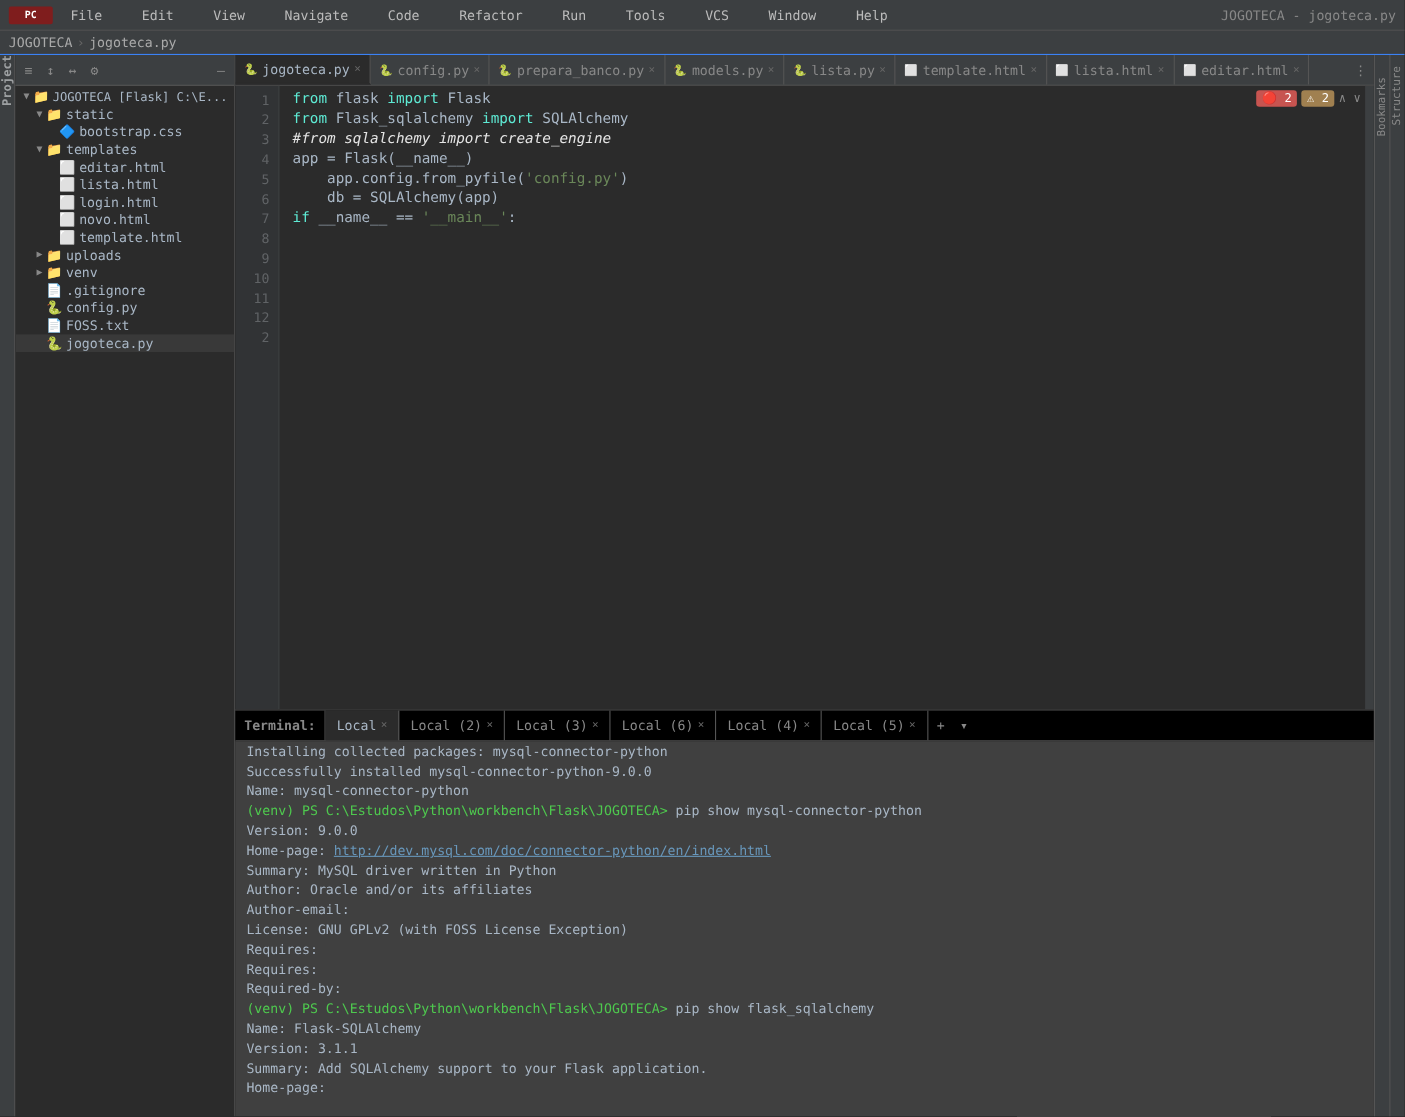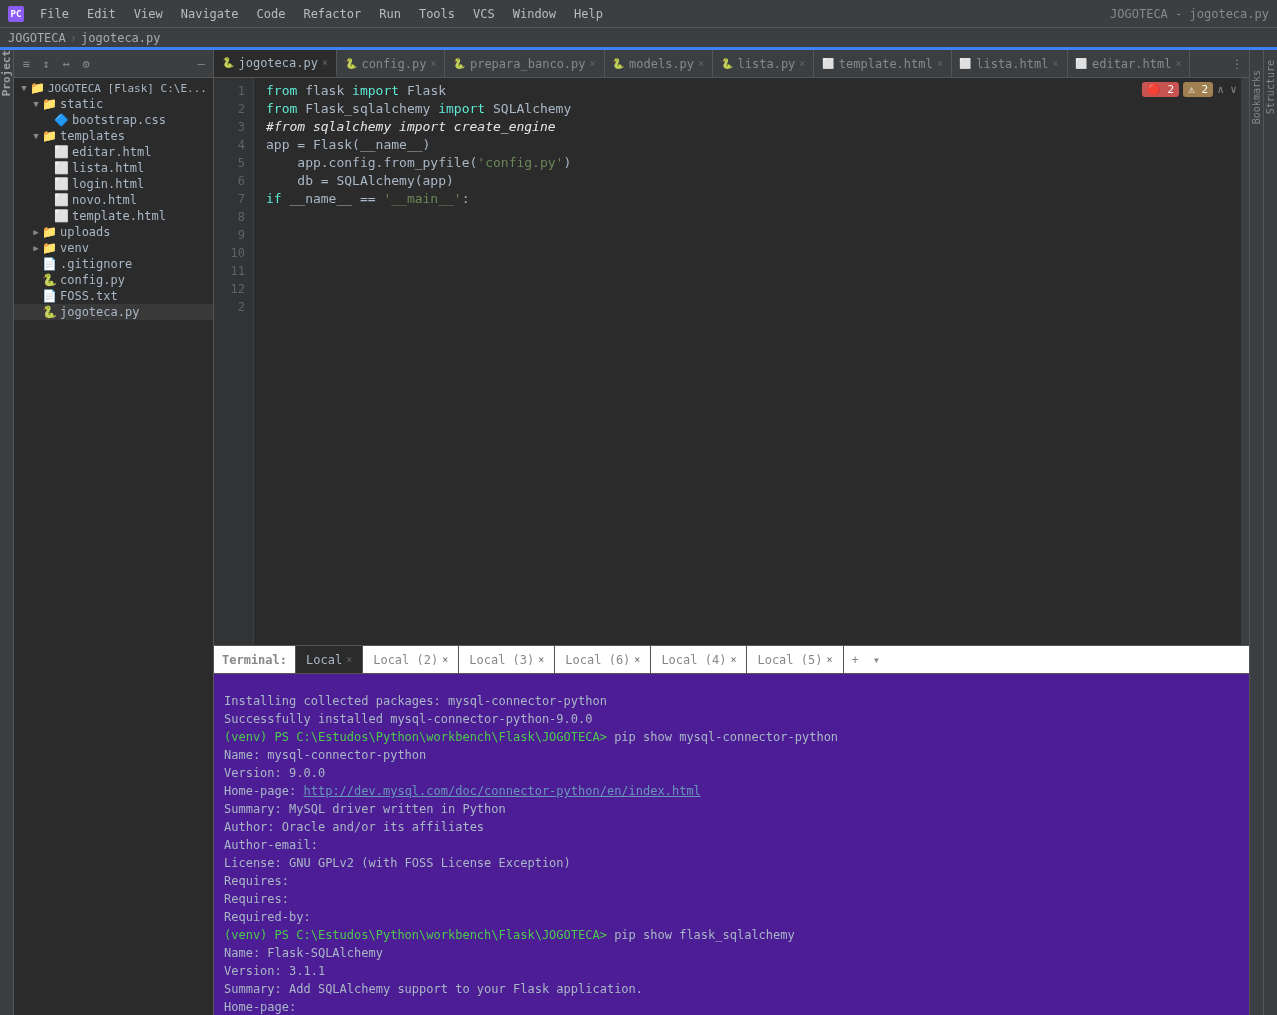--- a/index.html
+++ b/index.html
@@ -17,28 +17,28 @@
     #title-bar {
       background: #3c3f41;
       height: 28px;
       display: flex;
       align-items: center;
       padding: 0 8px;
       gap: 8px;
       border-bottom: 1px solid #555;
     }
     #title-bar .logo {
-      width: 16px; height: 16px;
-      background: #8b5cf6;
+      width: 40px; height: 16px;
+      background: #7f1d1d;
       border-radius: 2px;
       display: flex; align-items: center; justify-content: center;
       color: white; font-size: 9px; font-weight: bold;
     }
     #title-bar .menu-items {
-      display: flex; gap: 2px;
+      display: flex; gap: 20px;
     }
     #title-bar .menu-item {
       padding: 2px 8px;
       color: #bbb;
       font-size: 12px;
       cursor: pointer;
     }
     #title-bar .title {
       margin-left: auto;
       color: #888;
@@ -46,21 +46,21 @@
     }
 
     
     #breadcrumb {
       background: #3c3f41;
       height: 22px;
       display: flex;
       align-items: center;
       padding: 0 8px;
       gap: 4px;
-      border-bottom: 3px solid #3b82f6;
+      border-bottom: 1px solid #3b82f6;
       font-size: 12px;
       color: #aaa;
     }
     #breadcrumb .sep { color: #666; }
 
     
     #left-strip {
       width: 14px;
       background: #3c3f41;
       display: flex;
@@ -229,21 +229,21 @@
 
     
     #terminal-area {
       height: 370px;
       background: #2b2b2b;
       border-top: 1px solid #555;
       display: flex;
       flex-direction: column;
     }
     #terminal-tabs {
-      background: #ffffff;
+      background: #000000;
       height: 28px;
       display: flex;
       align-items: stretch;
       border-bottom: 1px solid #555;
     }
     .term-tab {
       display: flex;
       align-items: center;
       padding: 0 10px;
       gap: 4px;
@@ -258,25 +258,25 @@
     }
     .term-tab .close-x { font-size: 10px; color: #666; }
     .term-add {
       display: flex; align-items: center; padding: 0 8px; color: #888; cursor: pointer;
     }
     .term-dropdown {
       display: flex; align-items: center; padding: 0 6px; color: #888; cursor: pointer;
     }
     #terminal-content {
       flex: 1;
-      padding: 18px 10px;
+      padding: 0 10px;
       overflow-y: auto;
       font-size: 12px;
       line-height: 18px;
-      background: #4c1d95;
+      background: #404040;
       color: #a9b7c6;
     }
     .term-line { white-space: pre-wrap; line-height: 18px; }
     .term-green { color: #4ec94e; }
     .term-link { color: #6897bb; text-decoration: underline; }
 
     
     #bookmarks-strip {
       width: 14px;
       background: #3c3f41;
@@ -590,22 +590,22 @@
         <div class="term-tab">
           Local (5) <span class="close-x">×</span>
         </div>
         <div class="term-add">+</div>
         <div class="term-dropdown">▾</div>
       </div>
 
       <div id="terminal-content">
         <div class="term-line">Installing collected packages: mysql-connector-python</div>
         <div class="term-line">Successfully installed mysql-connector-python-9.0.0</div>
+        <div class="term-line">Name: mysql-connector-python</div>
         <div class="term-line"><span class="term-green">(venv) PS C:\Estudos\Python\workbench\Flask\JOGOTECA&gt;</span> pip show mysql-connector-python</div>
-        <div class="term-line">Name: mysql-connector-python</div>
         <div class="term-line">Version: 9.0.0</div>
         <div class="term-line">Home-page: <span class="term-link">http://dev.mysql.com/doc/connector-python/en/index.html</span></div>
         <div class="term-line">Summary: MySQL driver written in Python</div>
         <div class="term-line">Author: Oracle and/or its affiliates</div>
         <div class="term-line">Author-email:</div>
         <div class="term-line">License: GNU GPLv2 (with FOSS License Exception)</div>
         <div class="term-line">Requires:</div>
         <div class="term-line">Requires:</div>
         <div class="term-line">Required-by:</div>
         <div class="term-line"><span class="term-green">(venv) PS C:\Estudos\Python\workbench\Flask\JOGOTECA&gt;</span> pip show flask_sqlalchemy</div>

